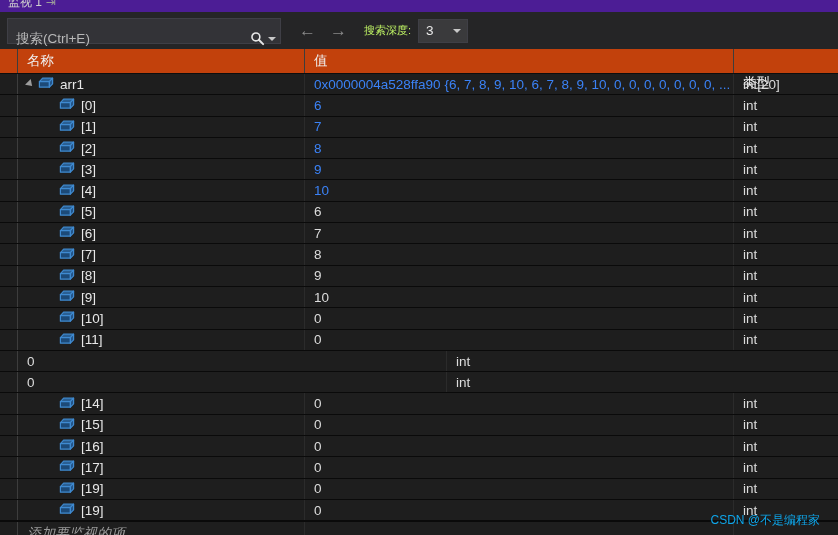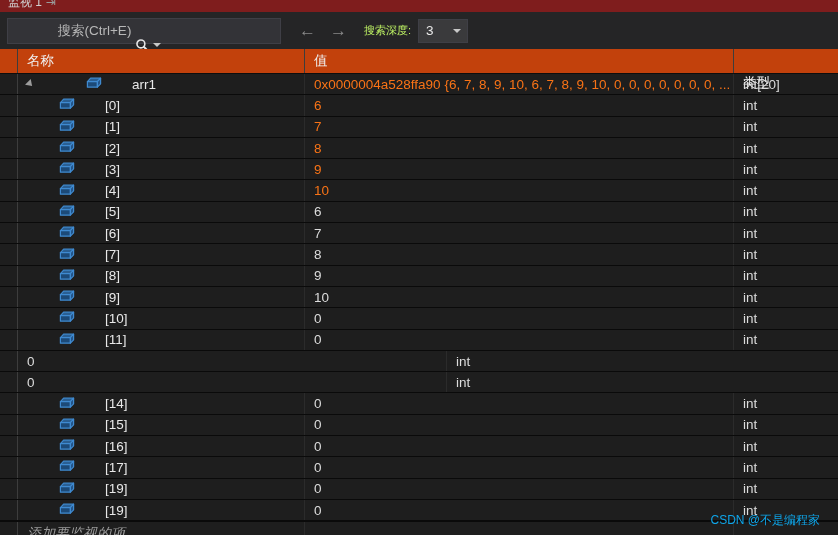--- a/index.html
+++ b/index.html
@@ -12,21 +12,21 @@
     height: 535px;
     overflow: hidden;
     font-family: "Liberation Sans", "DejaVu Sans", sans-serif;
     color: #e0e0e0;
     -webkit-font-smoothing: antialiased;
   }
 
   
   .tabstrip {
     height: 12px;
-    background: #7f1d1d;
+    background: #4c1d95;
     position: relative;
     overflow: hidden;
   }
   .tabstrip .tab {
     position: absolute;
     left: 8px;
     top: -6px;
     font-size: 12px;
     color: #cfcfcf;
     white-space: nowrap;
@@ -46,23 +46,22 @@
     box-sizing: border-box;
   }
   .search-box {
     width: 274px;
     height: 26px;
     background: #333337;
     border: 1px solid #3f3f46;
     box-sizing: border-box;
     display: flex;
     align-items: center;
-    padding: 4px 4px 0 8px;
+    padding: 16px 4px 0 8px;
     margin-left: 3px;
-    flex-direction: column;
   }
   .search-input {
     flex: 1;
     background: transparent;
     border: none;
     outline: none;
     color: #b8b8b8;
     font-size: 13.5px;
     font-family: "Liberation Sans", "DejaVu Sans", sans-serif;
     padding: 0;
@@ -142,31 +141,30 @@
     font-size: 13.5px;
     align-items: center;
     position: relative;
   }
   .row .gutter { border-right: 1px solid #3d3d3d; }
   .cell-name {
     flex: 0 0 287px; width: 287px; box-sizing: border-box;
     border-right: 1px solid #2b2b2b; height: 100%;
     display: flex; align-items: center;
     position: relative;
-    gap: 24px;
   }
   .cell-value {
     flex: 0 0 429px; width: 429px; box-sizing: border-box;
     border-right: 1px solid #2b2b2b; height: 100%;
     display: flex; align-items: center;
     padding-left: 9px;
     color: #dcdcdc;
     white-space: nowrap; overflow: hidden;
   }
-  .cell-value.changed { color: #f97316; }
+  .cell-value.changed { color: #3b82f6; }
   .cell-type {
     flex: 1; box-sizing: border-box; height: 100%;
     display: flex; align-items: center; padding-left: 9px;
     color: #dcdcdc;
   }
 
   .expander {
     width: 0; height: 0;
     border-top: 4.5px solid transparent;
     border-bottom: 4.5px solid transparent;

